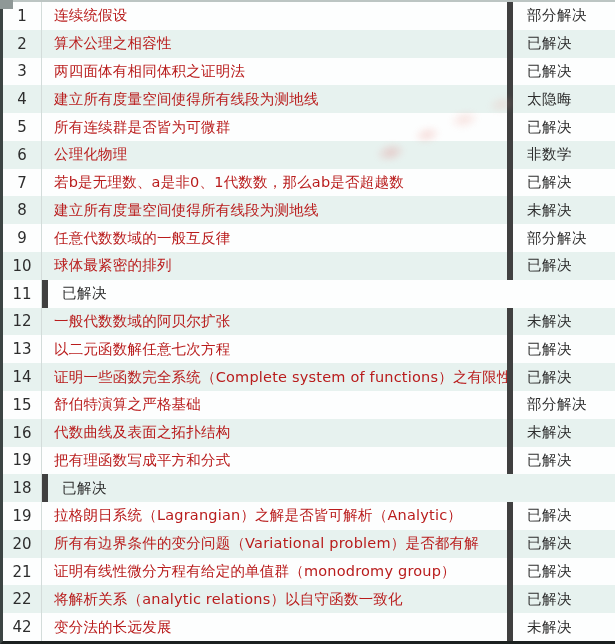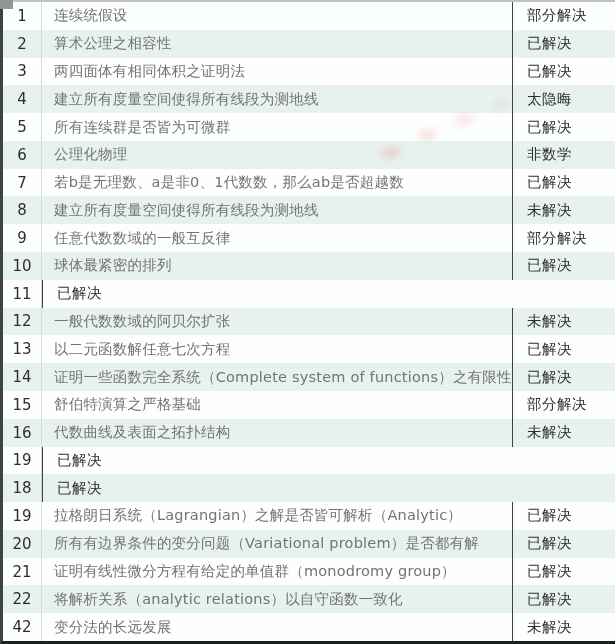--- a/index.html
+++ b/index.html
@@ -59,36 +59,36 @@
     display: flex;
     align-items: center;
     justify-content: center;
   }
   .cell-problem {
     flex: 1 1 auto;
     min-width: 0;
     padding-left: 12px;
     font-size: 14.5px;
     letter-spacing: 0.2px;
-    color: #737373;
+    color: #b91c1c;
     white-space: nowrap;
     overflow: hidden;
     align-self: stretch;
     display: flex;
     align-items: center;
   }
   .cell-status {
     width: 88px;
     flex: 0 0 88px;
     padding-left: 14px;
     box-sizing: content-box;
     font-size: 14.5px;
     letter-spacing: 0.5px;
     color: #2d2d2d;
-    border-left: 1px solid #404040;
+    border-left: 6px solid #404040;
     align-self: stretch;
     display: flex;
     align-items: center;
   }
   .watermark {
     position: absolute;
     left: 352px;
     top: 98px;
     width: 180px;
     height: 64px;
@@ -185,20 +185,21 @@
         <div class="cell-problem">舒伯特演算之严格基础</div>
         <div class="cell-status">部分解决</div>
       </div>
       <div class="table-row">
         <div class="cell-no">16</div>
         <div class="cell-problem">代数曲线及表面之拓扑结构</div>
         <div class="cell-status">未解决</div>
       </div>
       <div class="table-row">
         <div class="cell-no">19</div>
+        <div class="cell-problem">把有理函数写成平方和分式</div>
         <div class="cell-status">已解决</div>
       </div>
       <div class="table-row">
         <div class="cell-no">18</div>
         <div class="cell-status">已解决</div>
       </div>
       <div class="table-row">
         <div class="cell-no">19</div>
         <div class="cell-problem">拉格朗日系统（Lagrangian）之解是否皆可解析（Analytic）</div>
         <div class="cell-status">已解决</div>

